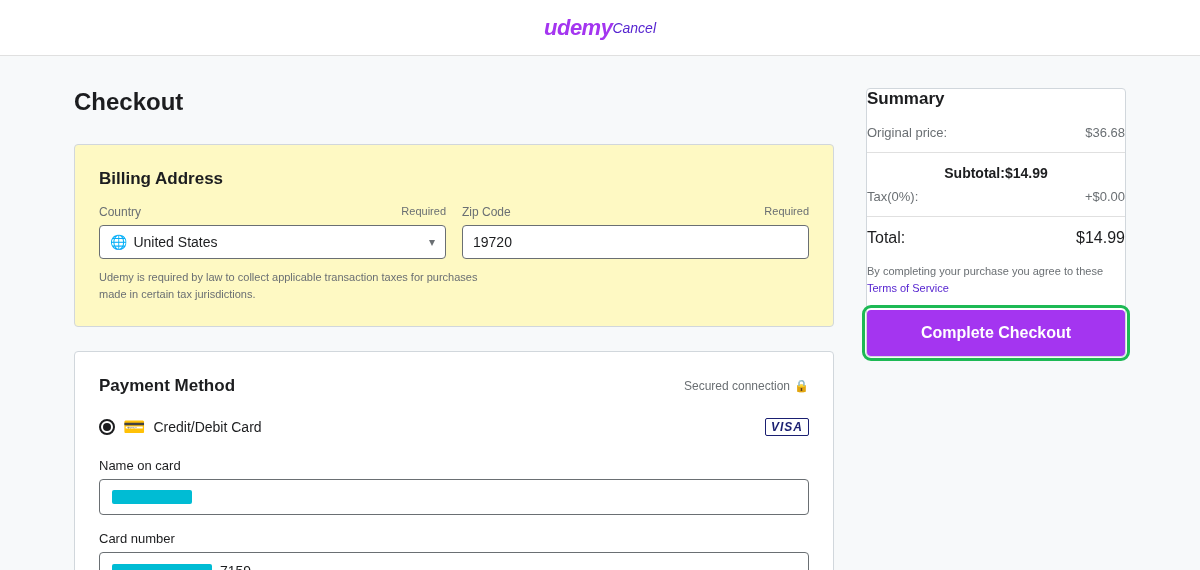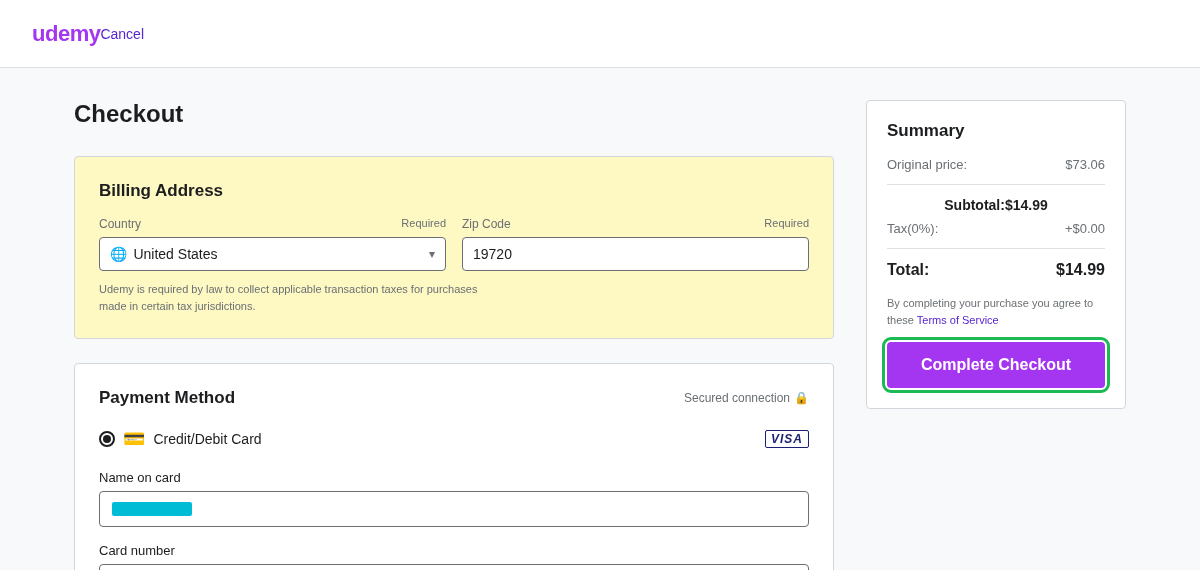--- a/index.html
+++ b/index.html
@@ -4,23 +4,24 @@
   <style>
     * { box-sizing: border-box; margin: 0; padding: 0; }
     body { font-family: -apple-system, BlinkMacSystemFont, 'Segoe UI', sans-serif; background: #f7f9fa; min-height: 570px; }
 
     
     .header {
       background: #fff;
       border-bottom: 1px solid #e0e0e0;
       display: flex;
       align-items: center;
-      justify-content: flex-start;
+      justify-content: center;
       padding: 0 32px;
-      height: 68px;
+      height: 56px;
+      font-style: italic;
     }
     .logo {
       font-size: 22px;
       font-weight: 900;
       color: #1c1d1f;
       letter-spacing: -0.5px;
     }
     .logo span { color: #a435f0; }
     .cancel-link {
       color: #5624d0;
@@ -250,21 +251,20 @@
     .card-number-suffix {
       font-size: 14px;
       color: #1c1d1f;
     }
 
     
     .summary-box {
       background: #fff;
       border: 1px solid #d1d7dc;
       border-radius: 4px;
-      padding: 20px;
     }
 
     .summary-title {
       font-size: 17px;
       font-weight: 700;
       color: #1c1d1f;
       margin-bottom: 16px;
     }
 
     .summary-row {
@@ -300,21 +300,21 @@
     .summary-total-divider {
       border: none;
       border-top: 1px solid #e0e0e0;
       margin: 12px 0;
     }
 
     .summary-total-row {
       display: flex;
       justify-content: space-between;
       font-size: 16px;
-      font-weight: 700;
+      font-weight: 400;
       color: #1c1d1f;
       margin-bottom: 16px;
     }
 
     .terms-text {
       font-size: 11px;
       color: #6a6f73;
       margin-bottom: 14px;
       line-height: 1.5;
     }
@@ -419,21 +419,21 @@
 
   </div>
 
   <div class="side-col">
     <div class="summary-box">
 
       <div class="summary-title">Summary</div>
 
       <div class="summary-row">
         <span>Original price:</span>
-        <span>$73.06</span>
+        <span>$36.68</span>
       </div>
 
 
       <hr class="summary-divider">
 
       <div class="summary-row-bold">
         <span>Subtotal:</span>
         <span>$14.99</span>
       </div>
 

